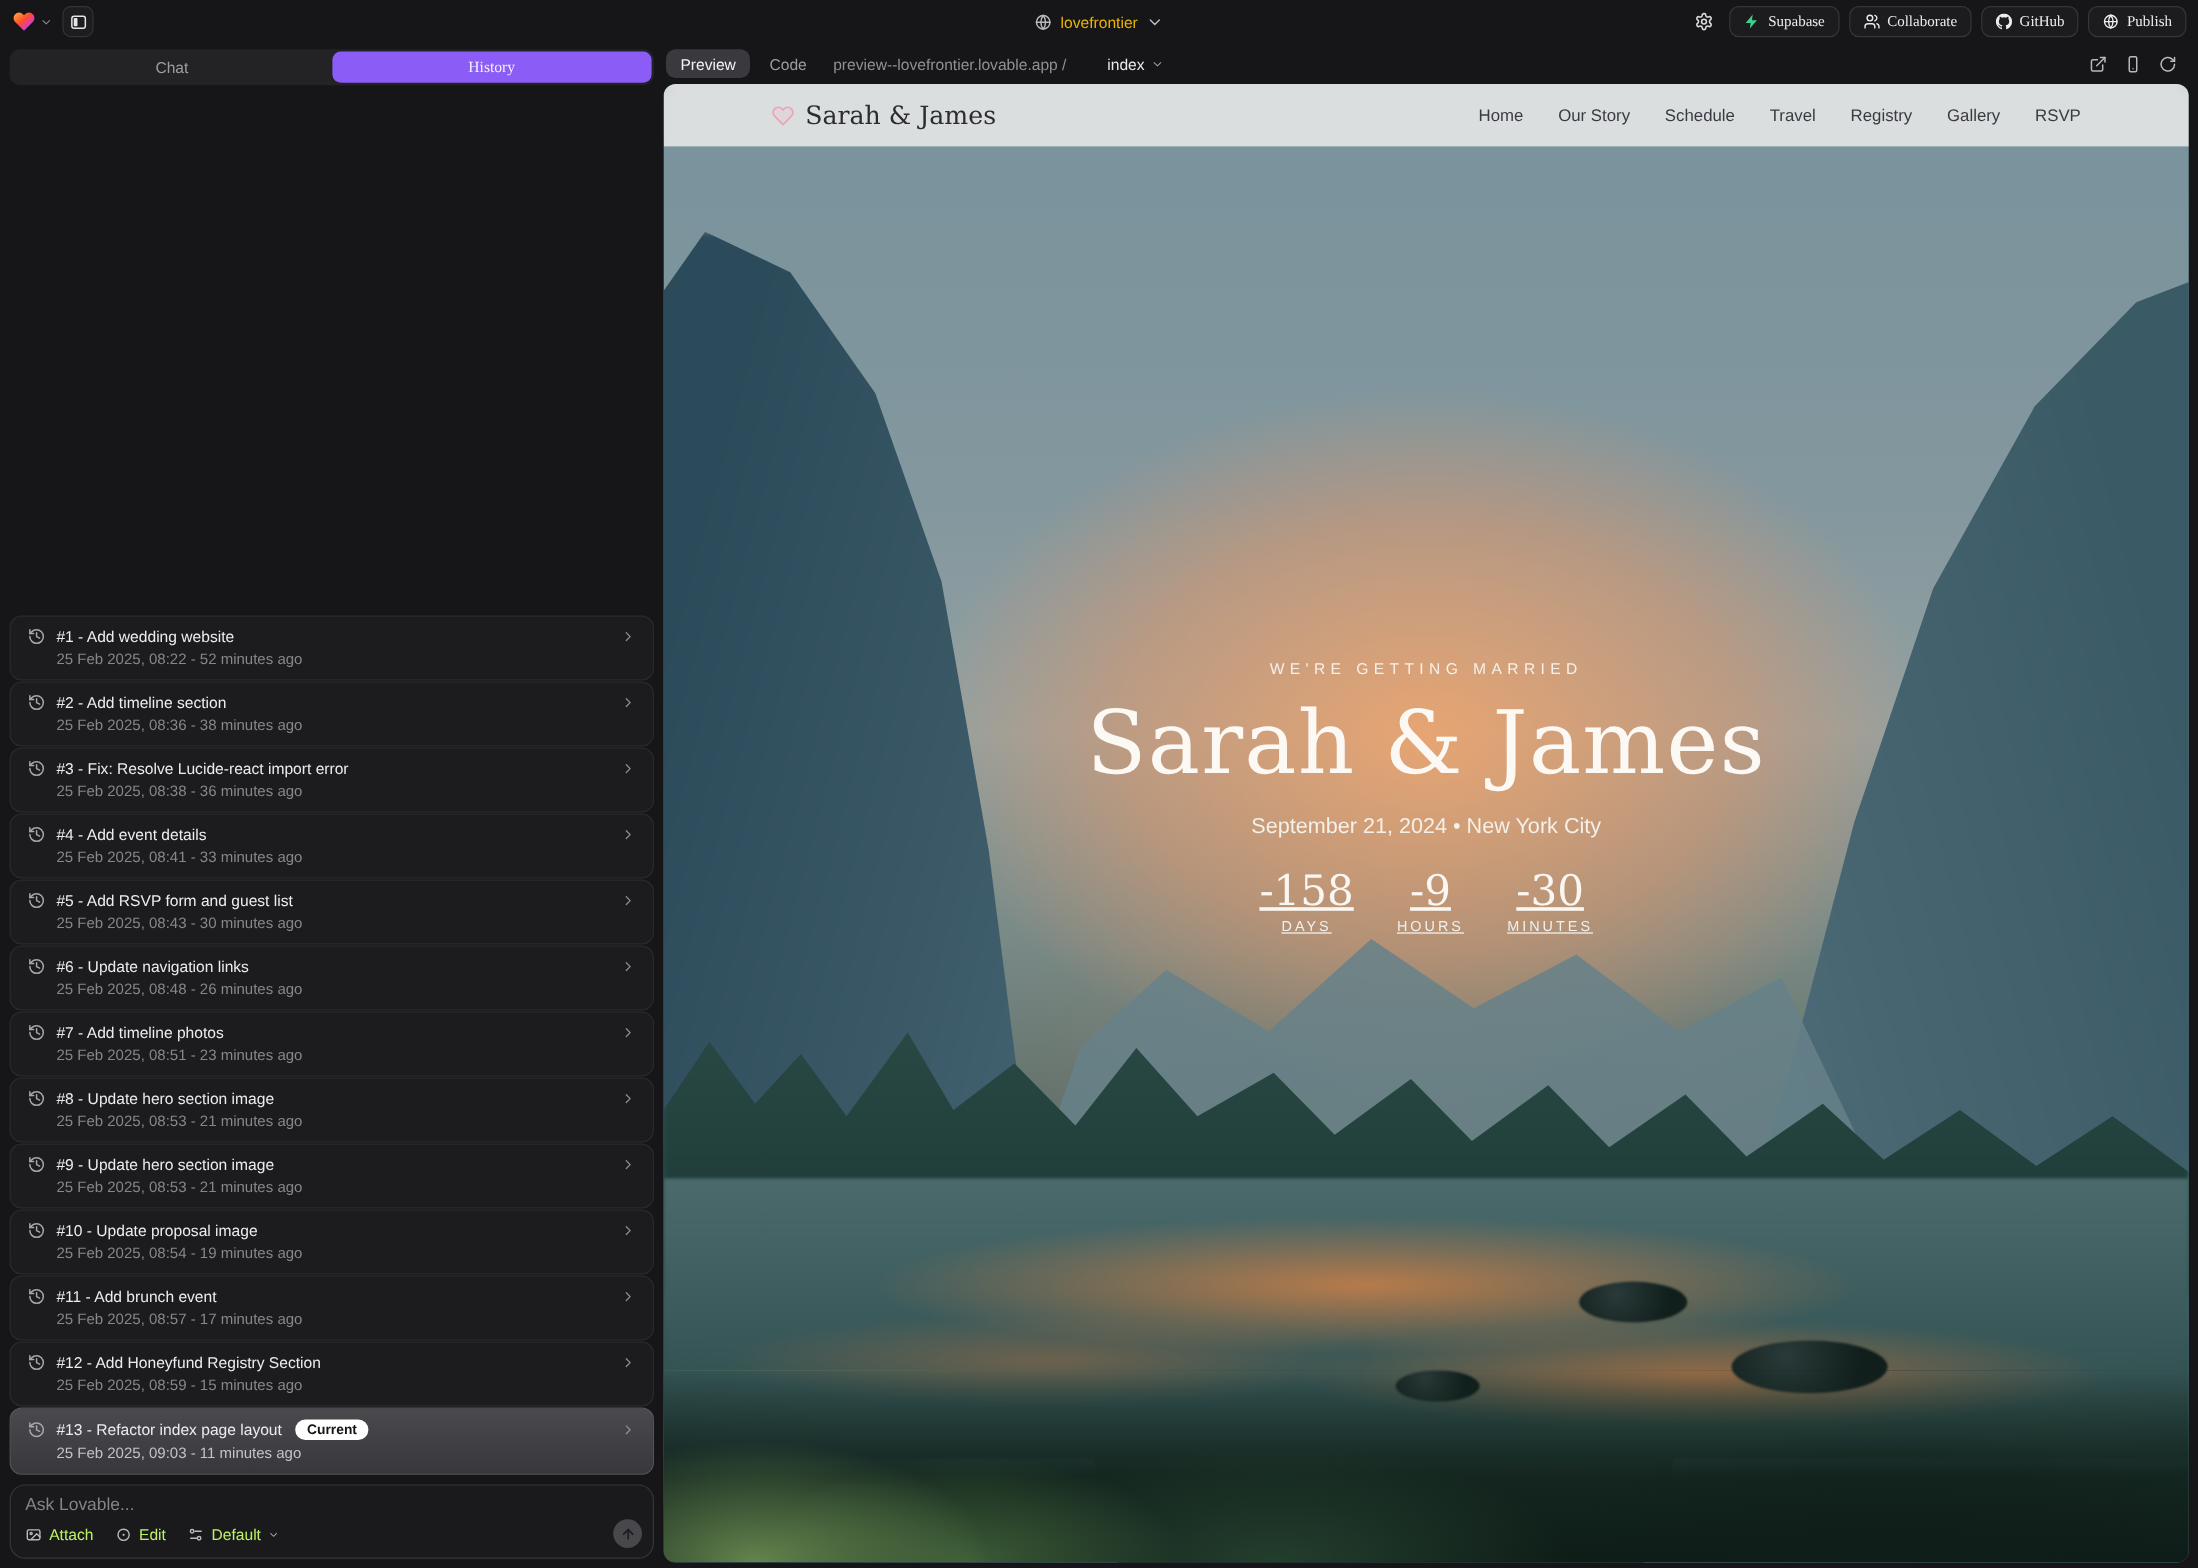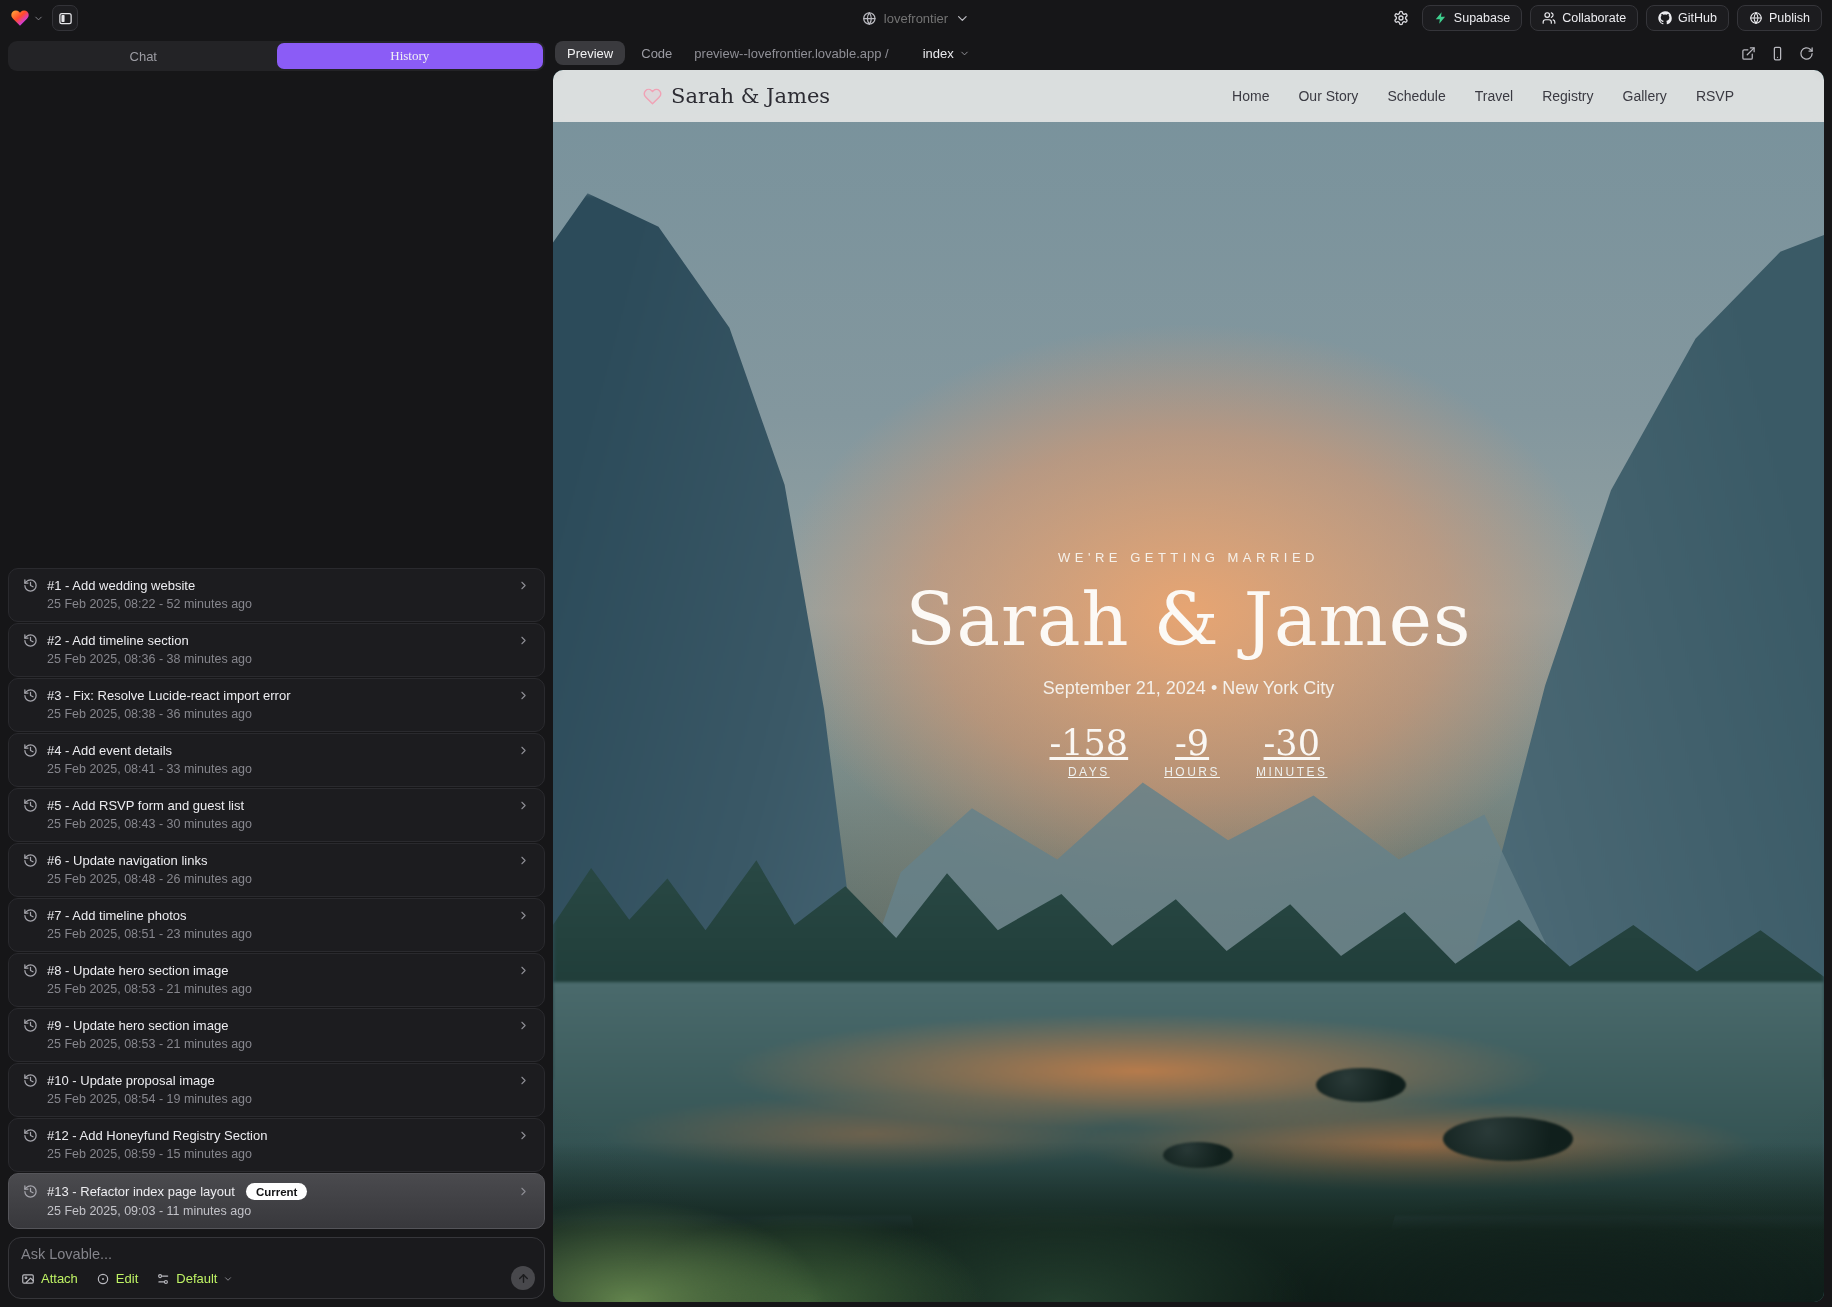--- a/index.html
+++ b/index.html
@@ -12,23 +12,23 @@
   
   .topbar { height:36px; flex:0 0 36px; display:flex; align-items:center; padding:0 10px; position:relative; }
   .tb-left { display:flex; align-items:center; gap:8px; }
   .logo-btn { display:flex; align-items:center; gap:3px; cursor:pointer; }
   .logo-heart { width:20px; height:20px; }
   .tb-chev { color:#8a8a90; width:11px; height:11px; }
   .icon-btn { width:26px; height:26px; border:1px solid #333338; border-radius:7px; background:#1d1d20;
     display:flex; align-items:center; justify-content:center; color:#e5e5e8; }
   .icon-btn svg { width:15px; height:15px; }
   .tb-center { position:absolute; left:50%; transform:translateX(-50%); display:flex; align-items:center; gap:7px;
-    color:#737373; font-size:13px; }
+    color:#eab308; font-size:13px; }
   .tb-center svg { width:15px; height:15px; color:#b9b9bf; }
-  .tb-right { margin-left:auto; display:flex; align-items:flex-start; gap:8px; }
+  .tb-right { margin-left:auto; display:flex; align-items:flex-start; gap:8px;font-family:Liberation Serif, serif; }
   .ghost-icon { width:26px; height:26px; display:flex; align-items:center; justify-content:center; color:#d9d9de; }
   .ghost-icon svg { width:16px; height:16px; }
   .pill-btn { height:26px; display:flex; align-items:center; gap:6px; padding:0 11px; border:1px solid #35353a;
     border-radius:8px; background:#1c1c1f; color:#ececf0; font-size:12.5px; }
   .pill-btn svg { width:14px; height:14px; }
   .supa svg { color:#3ecf8e; fill:#3ecf8e; stroke:none; }
   .gh svg { fill:#ececf0; stroke:none; }
 
   
   .main { flex:1; display:flex; min-height:0; }
@@ -405,20 +405,32 @@
                 <use href="#i-chev-r"></use>
               </svg>
             </div>
           <div class="htime">25 Feb 2025, 08:54 - 19 minutes ago</div>
         </div>
         <div class="hcard">
           <div class="hrow">
               <svg class="ic hist">
                 <use href="#i-hist"></use>
               </svg>
+              <span class="htitle">#11 - Add brunch event</span>
+              <svg class="ic chev">
+                <use href="#i-chev-r"></use>
+              </svg>
+            </div>
+          <div class="htime">25 Feb 2025, 08:57 - 17 minutes ago</div>
+        </div>
+        <div class="hcard">
+          <div class="hrow">
+              <svg class="ic hist">
+                <use href="#i-hist"></use>
+              </svg>
               <span class="htitle">#12 - Add Honeyfund Registry Section</span>
               <svg class="ic chev">
                 <use href="#i-chev-r"></use>
               </svg>
             </div>
           <div class="htime">25 Feb 2025, 08:59 - 15 minutes ago</div>
         </div>
         <div class="hcard current">
           <div class="hrow">
               <svg class="ic hist">

